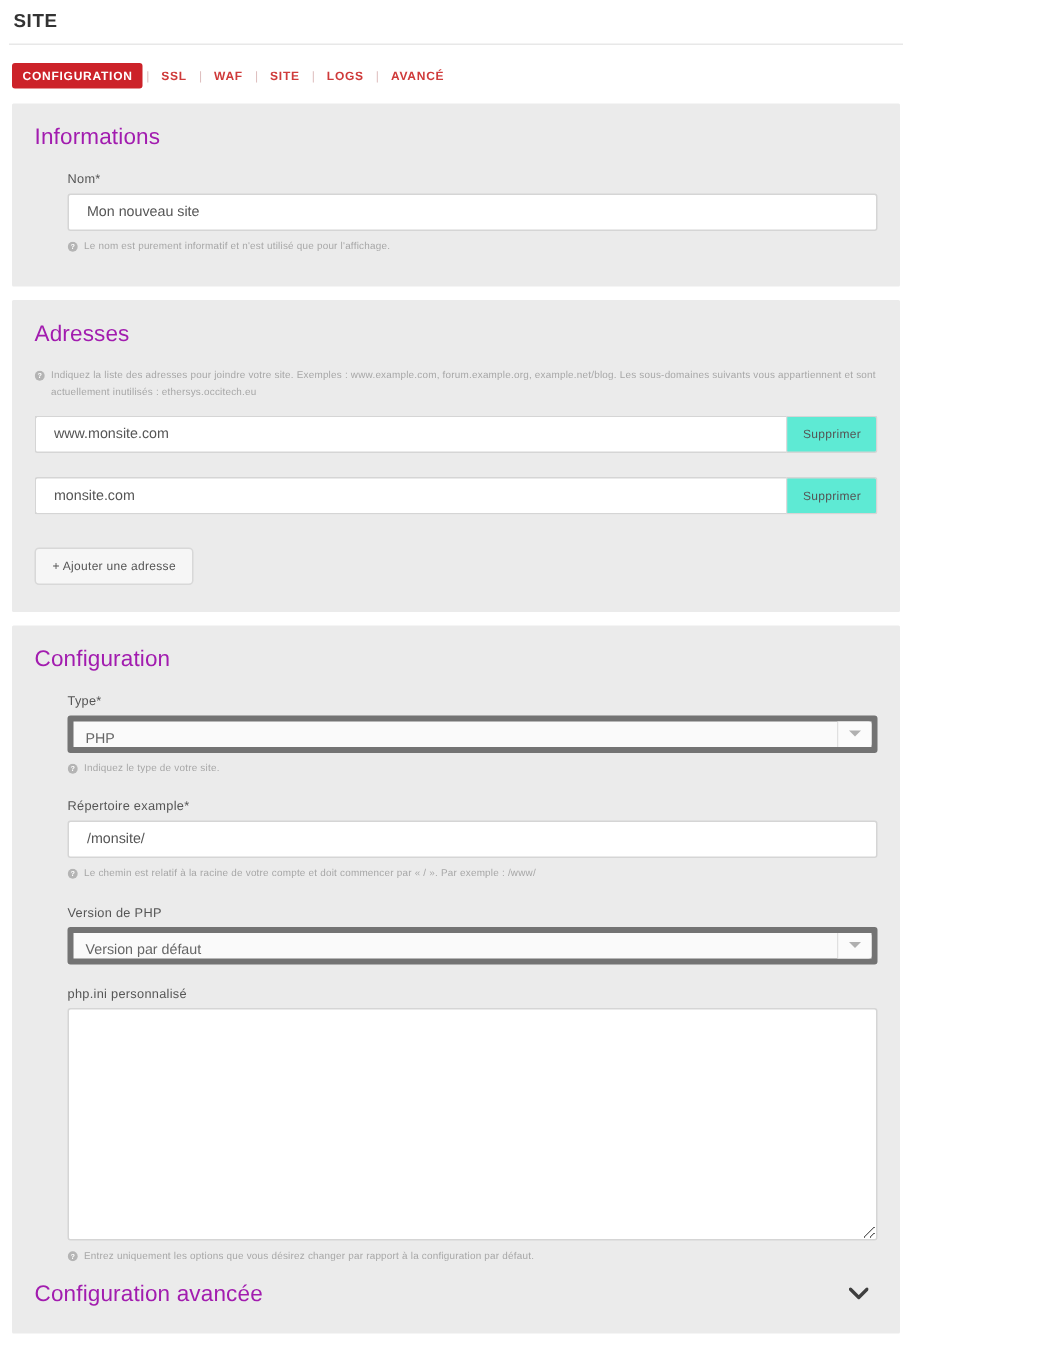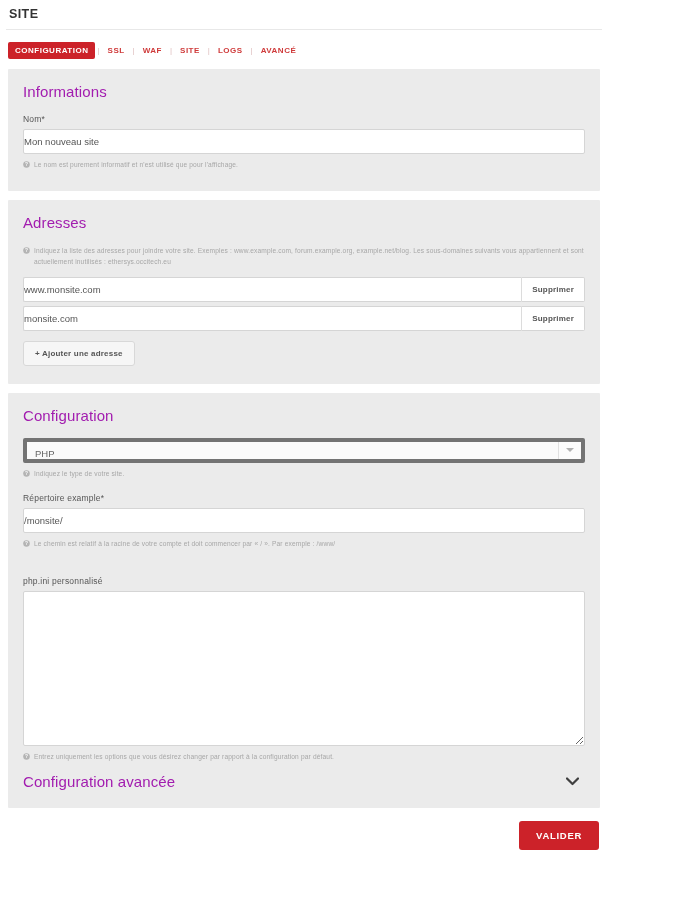--- a/index.html
+++ b/index.html
@@ -77,21 +77,21 @@
   }
   .panel-first { margin-top: 10px; }
   .panel h2 {
     font-size: 15px;
     font-weight: normal;
     color: #a21caf;
     margin: 0 0 14px 0;
     letter-spacing: 0.1px;
   }
 
-  .field { margin-bottom: 2px; }
+  .field { margin-bottom: 2px; margin-left: 22px; }
   .field-label {
     display: block;
     font-size: 8.5px;
     color: #555555;
     margin-bottom: 5px;
     letter-spacing: 0.2px;
   }
   .req { color: #555555; }
 
   
@@ -99,21 +99,21 @@
     display: block;
     width: 100%;
     box-sizing: border-box;
     height: 25px;
     background: #ffffff;
     border: 1px solid #d5d5d5;
     border-radius: 2px;
     font-family: "Liberation Sans", sans-serif;
     font-size: 9.5px;
     color: #555555;
-    padding: 0 0;
+    padding: 0 12px;
     outline: none;
   }
   .text-input::placeholder { color: #aaaaaa; }
 
   
   .help {
     display: flex;
     align-items: flex-start;
     gap: 4px;
     margin-top: 5px;
@@ -128,51 +128,51 @@
     height: 7px;
     margin-top: 2px;
   }
   .help .q svg { display: block; }
   .help-text { flex: 1 1 auto; }
 
   
   .addr-row {
     display: flex;
     align-items: stretch;
-    margin-bottom: 4px;
+    margin-bottom: 16px;
   }
   .addr-row .text-input {
     border-top-right-radius: 0;
     border-bottom-right-radius: 0;
     border-right: none;
     flex: 1 1 auto;
   }
   .del-btn {
     flex: 0 0 auto;
-    background: #ffffff;
+    background: #5eead4;
     border: 1px solid #d5d5d5;
     border-left: 1px solid #dcdcdc;
     border-top-right-radius: 2px;
     border-bottom-right-radius: 2px;
     font-family: "Liberation Sans", sans-serif;
     font-size: 8px;
-    font-weight: bold;
+    font-weight: normal;
     color: #555555;
     padding: 0 10px;
     cursor: pointer;
     letter-spacing: 0.2px;
   }
   .add-btn {
     margin-top: 6px;
     background: #f6f6f6;
     border: 1px solid #d8d8d8;
     border-radius: 3px;
     font-family: "Liberation Sans", sans-serif;
     font-size: 8px;
-    font-weight: bold;
+    font-weight: normal;
     color: #555555;
     padding: 7px 11px;
     cursor: pointer;
     letter-spacing: 0.2px;
   }
 
   
   .select-wrap {
     position: relative;
     display: block;
@@ -326,20 +326,21 @@
       <input class="text-input" type="text" value="monsite.com" style="">
       <button class="del-btn">Supprimer</button>
     </div>
     <button class="add-btn">+ Ajouter une adresse</button>
   </section>
 
   <section class="panel">
     <h2>Configuration</h2>
 
     <div class="field">
+      <label class="field-label"><span>Type</span><span class="req">*</span></label>
       <div class="select-wrap">
         <span class="select-value">PHP</span>
         <span class="select-arrow">
             <i></i>
           </span>
       </div>
       <div class="help">
         <span class="q">
           <svg width="7" height="7" viewBox="0 0 16 16">
               <circle cx="8" cy="8" r="7.5" fill="#b4b4b4"></circle>
@@ -361,20 +362,29 @@
               <circle cx="8" cy="8" r="7.5" fill="#b4b4b4"></circle>
               <text x="8" y="12" font-size="11" font-family="Liberation Sans, sans-serif" font-weight="bold" text-anchor="middle" fill="#ffffff">?</text>
             </svg>
         </span>
         <span class="help-text">Le chemin est relatif à la racine de votre compte et doit commencer par « / ». Par exemple : /www/</span>
       </div>
     </div>
 
     <div class="spacer-16"></div>
 
+    <div class="field">
+      <label class="field-label">Version de PHP</label>
+      <div class="select-wrap">
+        <span class="select-value">Version par défaut</span>
+        <span class="select-arrow">
+            <i></i>
+          </span>
+      </div>
+    </div>
 
     <div class="spacer-16"></div>
 
     <div class="field">
       <label class="field-label">php.ini personnalisé</label>
       <textarea class="textarea" placeholder="" style=""></textarea>
       <div class="help">
         <span class="q">
           <svg width="7" height="7" viewBox="0 0 16 16">
               <circle cx="8" cy="8" r="7.5" fill="#b4b4b4"></circle>

